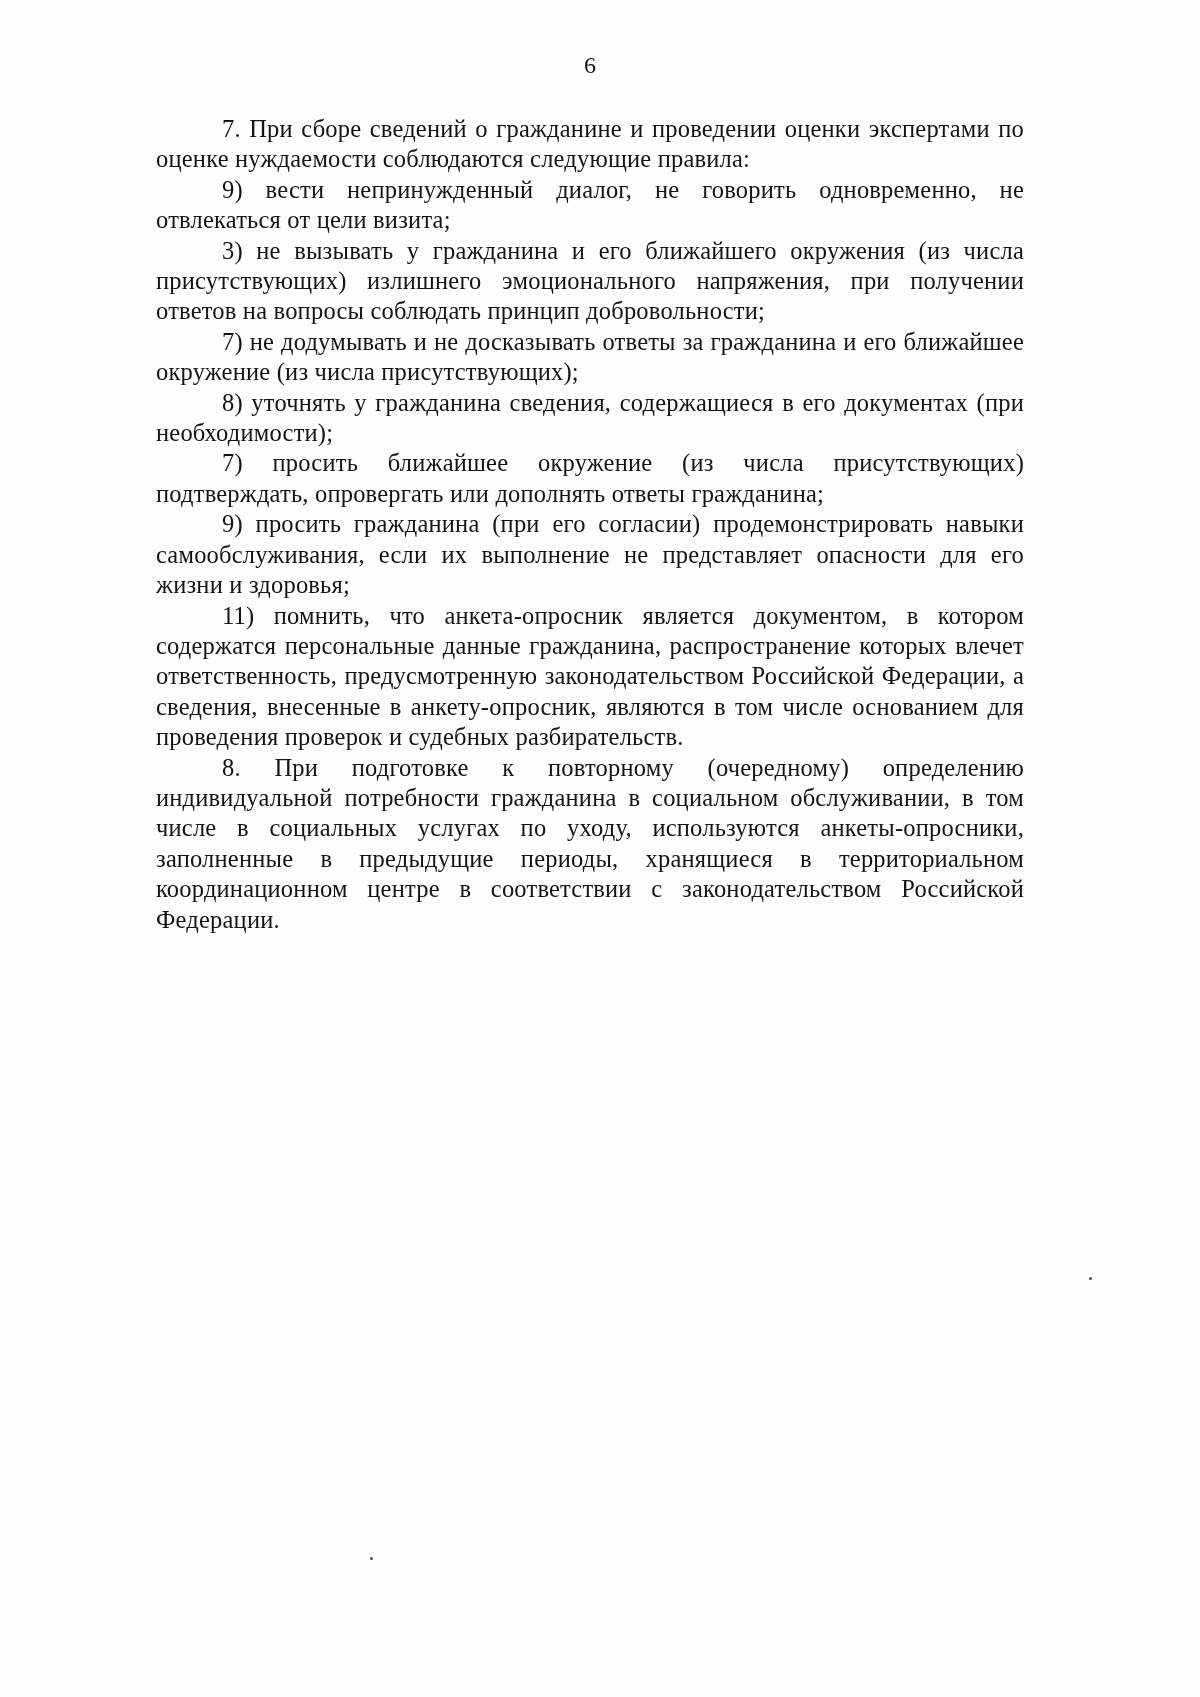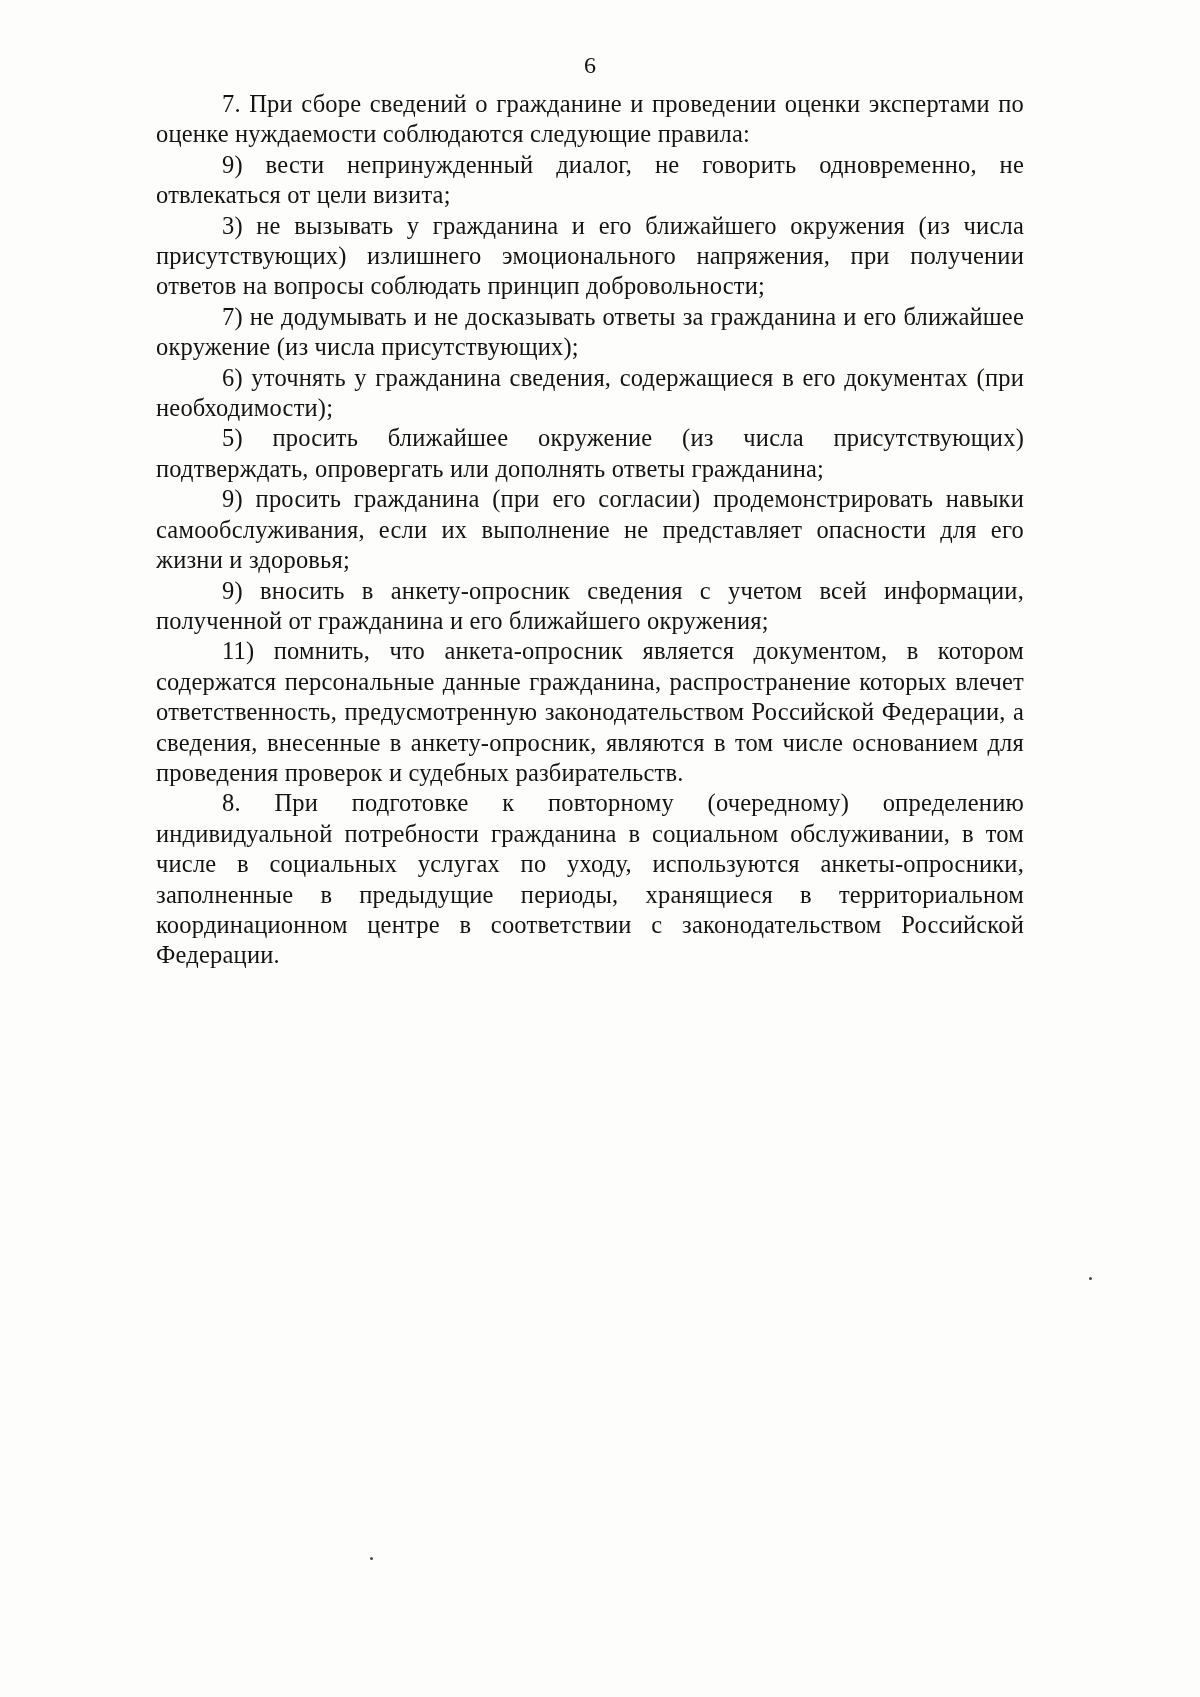--- a/index.html
+++ b/index.html
@@ -21,21 +21,21 @@
     position: absolute;
     top: 50px;
     left: 156px;
     width: 868px;
     text-align: center;
     font-size: 24px;
     line-height: 30px;
   }
   .content {
     position: absolute;
-    top: 89px;
+    top: 114px;
     left: 156px;
     width: 868px;
   }
   .content p {
     margin: 0;
     font-size: 24.5px;
     line-height: 30.4px;
     text-align: justify;
     text-indent: 66px;
     letter-spacing: 0.2px;
@@ -53,24 +53,23 @@
 
 <div class="page">
 
   <div class="page-number">6</div>
 
   <div class="content">
     <p>7. При сборе сведений о гражданине и проведении оценки экспертами по оценке нуждаемости соблюдаются следующие правила:</p>
     <p>9) вести непринужденный диалог, не говорить одновременно, не отвлекаться от цели визита;</p>
     <p>3) не вызывать у гражданина и его ближайшего окружения (из числа присутствующих) излишнего эмоционального напряжения, при получении ответов на вопросы соблюдать принцип добровольности;</p>
     <p>7) не додумывать и не досказывать ответы за гражданина и его ближайшее окружение (из числа присутствующих);</p>
-    <p>6) уточнять у гражданина сведения, содержащиеся в его документах (при необходимости);</p>
-    <p>5) просить ближайшее окружение (из числа присутствующих) подтверждать, опровергать или дополнять ответы гражданина;</p>
+    <p>8) уточнять у гражданина сведения, содержащиеся в его документах (при необходимости);</p>
+    <p>7) просить ближайшее окружение (из числа присутствующих) подтверждать, опровергать или дополнять ответы гражданина;</p>
     <p>9) просить гражданина (при его согласии) продемонстрировать навыки самообслуживания, если их выполнение не представляет опасности для его жизни и здоровья;</p>
-    <p>9) вносить в анкету-опросник сведения с учетом всей информации, полученной от гражданина и его ближайшего окружения;</p>
     <p>11) помнить, что анкета-опросник является документом, в котором содержатся персональные данные гражданина, распространение которых влечет ответственность, предусмотренную законодательством Российской Федерации, а сведения, внесенные в анкету-опросник, являются в том числе основанием для проведения проверок и судебных разбирательств.</p>
     <p>8. При подготовке к повторному (очередному) определению индивидуальной потребности гражданина в социальном обслуживании, в том числе в социальных услугах по уходу, используются анкеты-опросники, заполненные в предыдущие периоды, хранящиеся в территориальном координационном центре в соответствии с законодательством Российской Федерации.</p>
   </div>
 
   <div class="speck" style="left:1089px; top:1277px;"></div>
   <div class="speck" style="left:370px; top:1557px;"></div>
 
 </div>
 
 </body></html>

